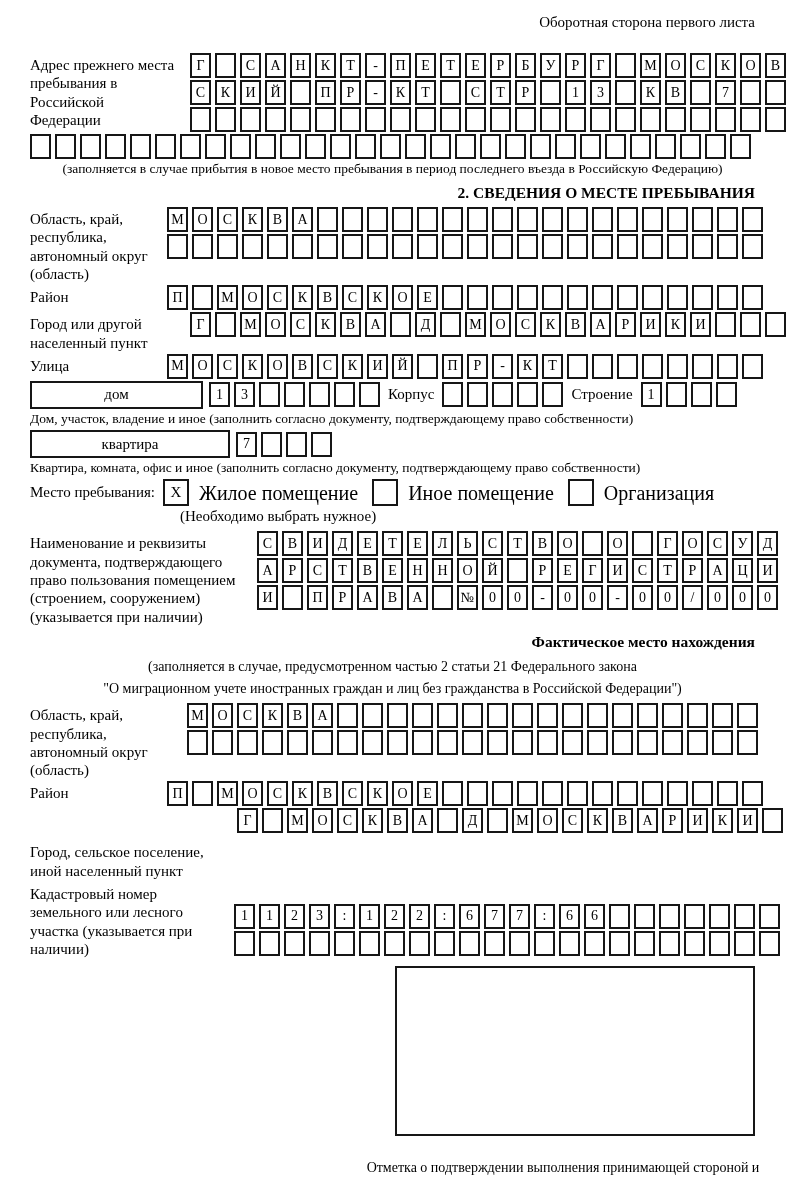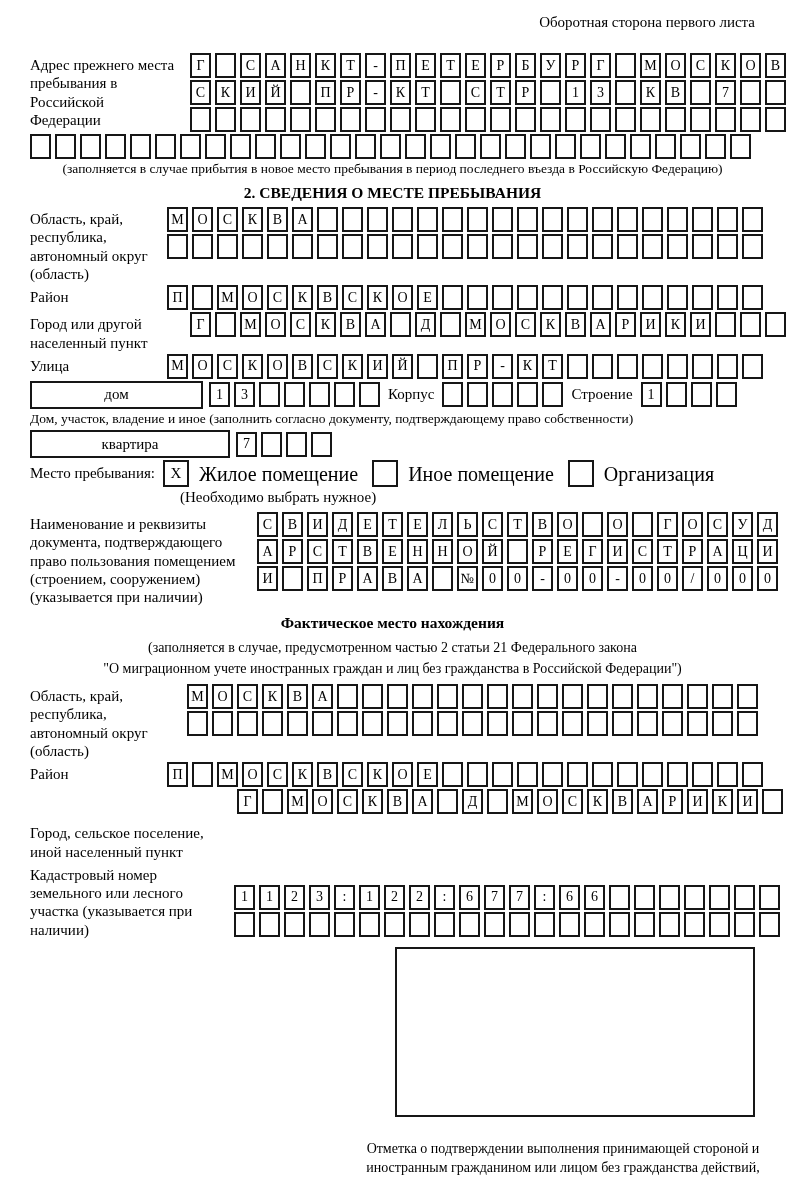--- a/index.html
+++ b/index.html
@@ -22,21 +22,21 @@
   .cells-col { display:flex; flex-direction:column; gap:2px; flex:none; }
   .cells { display:flex; gap:4px; flex:none; }
   .cell {
     width:21px; height:25px; border:2px solid #161616; box-sizing:border-box;
     display:flex; align-items:center; justify-content:center;
     font-size:14px; flex:none; background:#fff;
   }
   .fullrow { margin-top:2px; }
   .caption { font-size:13.5px; line-height:1.2; margin:2px 0 3px; }
   .center { text-align:center; }
-  .sec-title { text-align:center; font-weight:bold; font-size:15.5px; margin:7px 0 5px; }
+  .sec-title { text-align:right; font-weight:bold; font-size:15.5px; margin:7px 0 5px; }
   .named-box {
     border:2px solid #161616; box-sizing:border-box; height:28px;
     display:flex; align-items:center; justify-content:center;
     font-size:15px; flex:none; background:#fff;
   }
   .inline-row { display:flex; align-items:center; margin-bottom:2px; }
   .gap6 { margin-right:6px; } .gap8 { margin-right:8px; }
   .checkbox {
     width:26px; height:27px; border:2px solid #161616; box-sizing:border-box;
     display:inline-flex; align-items:center; justify-content:center;
@@ -360,20 +360,21 @@
 
   <div class="inline-row">
     <div class="named-box gap6" style="width:200px;">квартира</div>
     <div class="cells">
         <span class="cell">7</span>
         <span class="cell"></span>
         <span class="cell"></span>
         <span class="cell"></span>
       </div>
   </div>
+  <div class="caption">Квартира, комната, офис и иное (заполнить согласно документу, подтверждающему право собственности)</div>
 
   <div class="inline-row">
     <span class="stay-lead">Место пребывания:</span>
     <span class="checkbox">X</span>
     <span class="stay-label">Жилое помещение</span>
     <span class="checkbox"></span>
     <span class="stay-label">Иное помещение</span>
     <span class="checkbox"></span>
     <span class="stay-label">Организация</span>
   </div>

